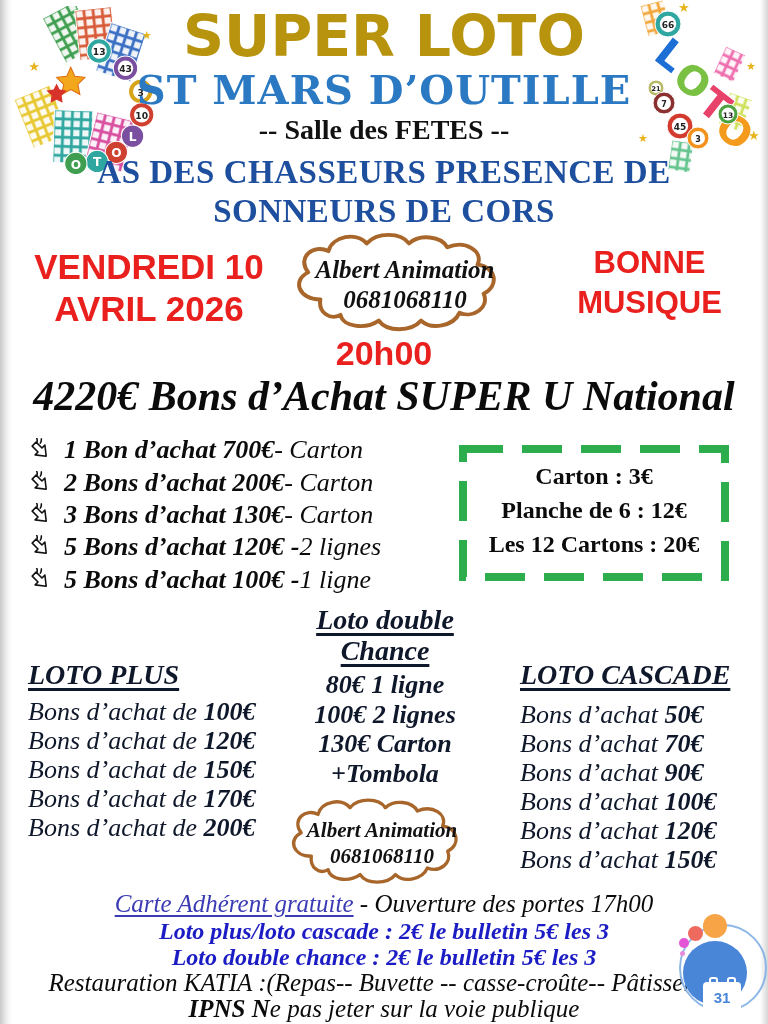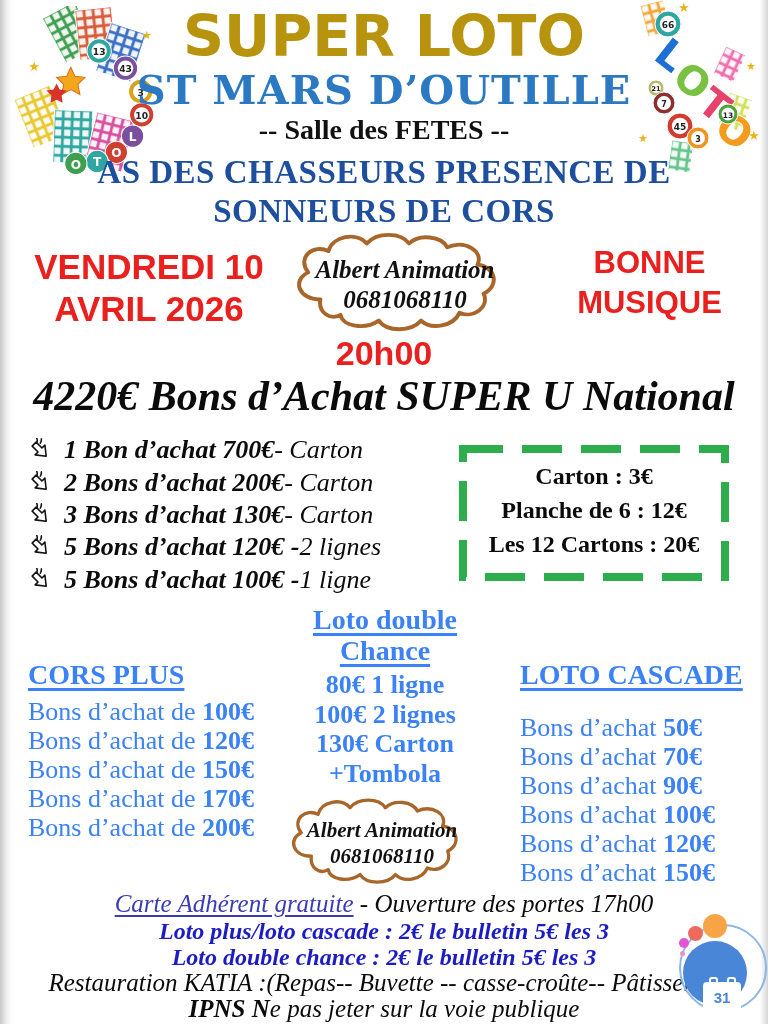--- a/index.html
+++ b/index.html
@@ -45,33 +45,33 @@
   .prize-row{display:flex;align-items:center;height:32.4px;font-style:italic;font-size:26px;color:#0b0b0b;white-space:nowrap;}
   .prize-row .bullet{width:24px;height:24px;margin-right:12px;flex:0 0 auto;}
   .prize-main{font-weight:bold;}
   .prize-detail{margin-left:0;}
 
   .price-box{left:458px;top:444px;width:272px;height:138px;}
   .price-box svg.frame{position:absolute;left:0;top:0;width:100%;height:100%;}
   .price-lines{position:absolute;left:0;right:0;top:15px;text-align:center;
     font-weight:bold;font-size:24px;line-height:34px;color:#0b0b0b;}
 
-  .col{position:absolute;color:#3b82f6;}
+  .col{position:absolute;font-style:italic;color:#0f172a;}
   .col-title{font-weight:bold;font-size:28px;line-height:30px;
     text-decoration:underline;text-decoration-thickness:2.5px;text-underline-offset:4px;}
   .col-item{font-size:26px;line-height:29px;white-space:nowrap;}
   .col-item b{font-weight:bold;}
   .col-left{left:28px;top:660px;width:250px;}
   .col-left .col-title{margin-bottom:7px;}
   .col-mid{left:260px;top:604px;width:250px;text-align:center;font-weight:bold;}
   .col-mid .col-title{font-size:28px;line-height:31px;}
   .col-mid .col-item{font-size:26px;line-height:29.5px;}
   .col-mid .gap{height:4px;}
   .col-right{left:520px;top:660px;width:245px;}
-  .col-right .col-title{margin-bottom:23px;}
+  .col-right .col-title{margin-bottom:10px;}
 
   .footer{left:0;right:0;top:891px;text-align:center;color:#0b0b0b;}
   .f-line{font-style:italic;font-size:25px;line-height:26px;white-space:nowrap;text-align:center;}
   .f1{margin-bottom:2px;}
   .f-link{color:var(--link-blue);text-decoration:underline;text-underline-offset:3px;}
   .f-blue{color:var(--footer-blue);font-weight:bold;font-size:24px;line-height:25.5px;}
   .f4{font-size:25px;}
   .f5 b{font-weight:bold;}
 
   .art{position:absolute;}
@@ -299,21 +299,21 @@
       <rect x="5" y="5" width="262" height="128" fill="none" stroke="var(--green)" stroke-width="8" stroke-dasharray="40 19"></rect>
     </svg>
     <div class="price-lines">
       <div>Carton : 3€</div>
       <div>Planche de 6 : 12€</div>
       <div>Les 12 Cartons : 20€</div>
     </div>
   </div>
 
   <div class="col col-left">
-    <div class="col-title">CORS PLUS</div>
+    <div class="col-title">LOTO PLUS</div>
     <div class="col-item"><span>Bons d’achat de </span><b>100€</b></div>
     <div class="col-item"><span>Bons d’achat de </span><b>120€</b></div>
     <div class="col-item"><span>Bons d’achat de </span><b>150€</b></div>
     <div class="col-item"><span>Bons d’achat de </span><b>170€</b></div>
     <div class="col-item"><span>Bons d’achat de </span><b>200€</b></div>
   </div>
 
   <div class="col col-mid">
     <div class="col-title">Loto double</div>
     <div class="col-title">Chance</div>

